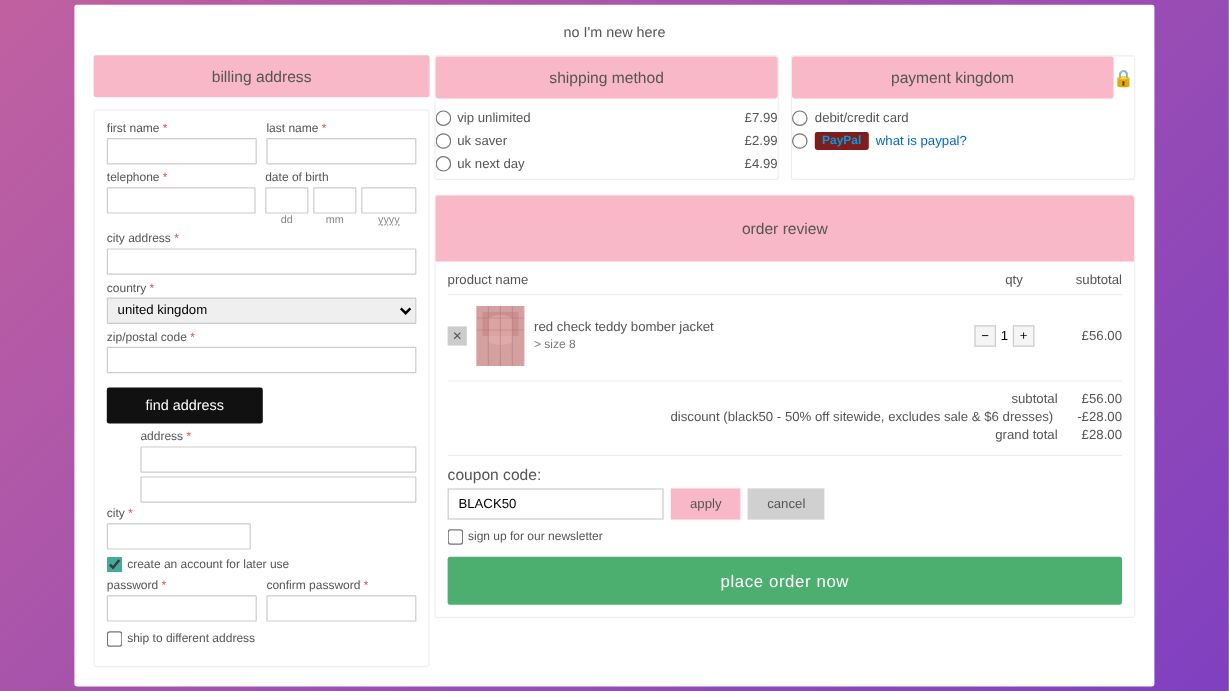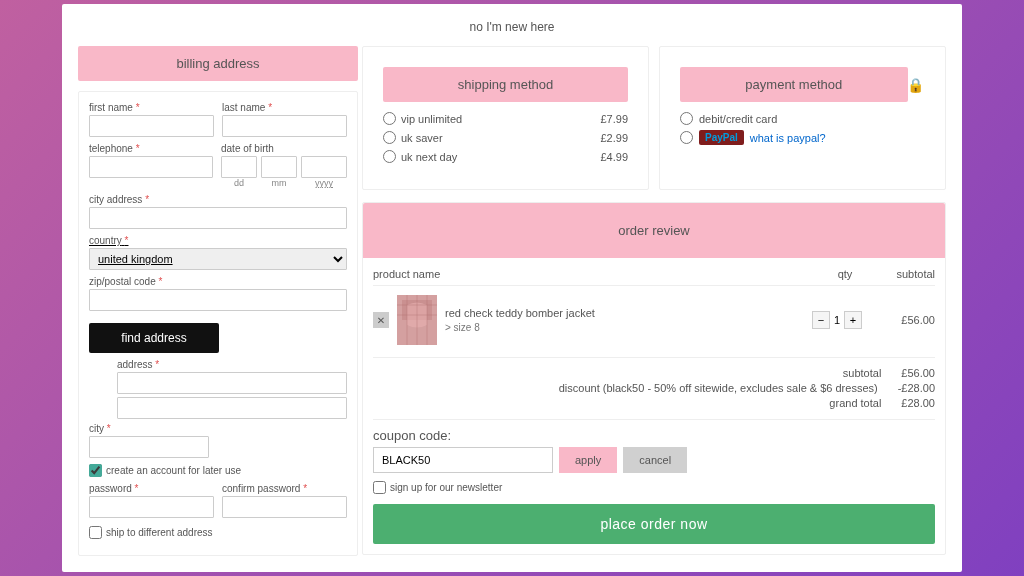--- a/index.html
+++ b/index.html
@@ -123,21 +123,21 @@
     }
     
     .right-top {
       display: flex;
       gap: 10px;
       margin-bottom: 12px;
     }
     .shipping-panel, .payment-panel {
       border: 1px solid #eee;
       border-radius: 2px;
-      padding: 20px;
+      padding: 0;
     }
     .shipping-panel { flex: 1; }
     .payment-panel { flex: 1; }
     .shipping-option {
       display: flex;
       align-items: center;
       justify-content: space-between;
       margin: 6px 0;
       font-size: 11px;
       color: #555;
@@ -384,21 +384,21 @@
               <span>dd</span>
               <span>mm</span>
               <span style="width:46px;text-decoration:underline;">yyyy</span>
             </div>
           </div>
         </div>
         <div class="field-group" style="margin-bottom:6px;">
           <label><span>city address</span> <span class="required">*</span></label>
           <input type="text" style="">
         </div>
-        <div class="field-group" style="margin-bottom:6px;text-decoration:underline;">
+        <div class="field-group" style="margin-bottom:6px;">
           <label><span>country</span> <span class="required">*</span></label>
           <select>
             <option>united kingdom</option>
           </select>
         </div>
         <div class="field-group" style="margin-bottom:6px;">
           <label><span>zip/postal code</span> <span class="required">*</span></label>
           <input type="text" style="">
         </div>
         <button class="find-address-btn">find address</button>
@@ -458,21 +458,21 @@
                 <input type="radio" name="shipping" style="">
                 <span>uk next day</span>
               </div>
               <span>£4.99</span>
             </div>
           </div>
         </div>
 
         <div class="payment-panel">
           <div class="payment-panel-header">
-            <div class="section-header" style="flex:1;margin-bottom:0;">payment method</div>
+            <div class="section-header" style="flex:1;margin-bottom:0;">payment kingdom</div>
             <span class="lock-icon">🔒</span>
           </div>
           <div style="margin-top:10px;">
             <div class="payment-option">
               <input type="radio" name="payment" style="">
               <span>debit/credit card</span>
             </div>
             <div class="payment-option">
               <input type="radio" name="payment" style="">
               <span class="paypal-badge">

